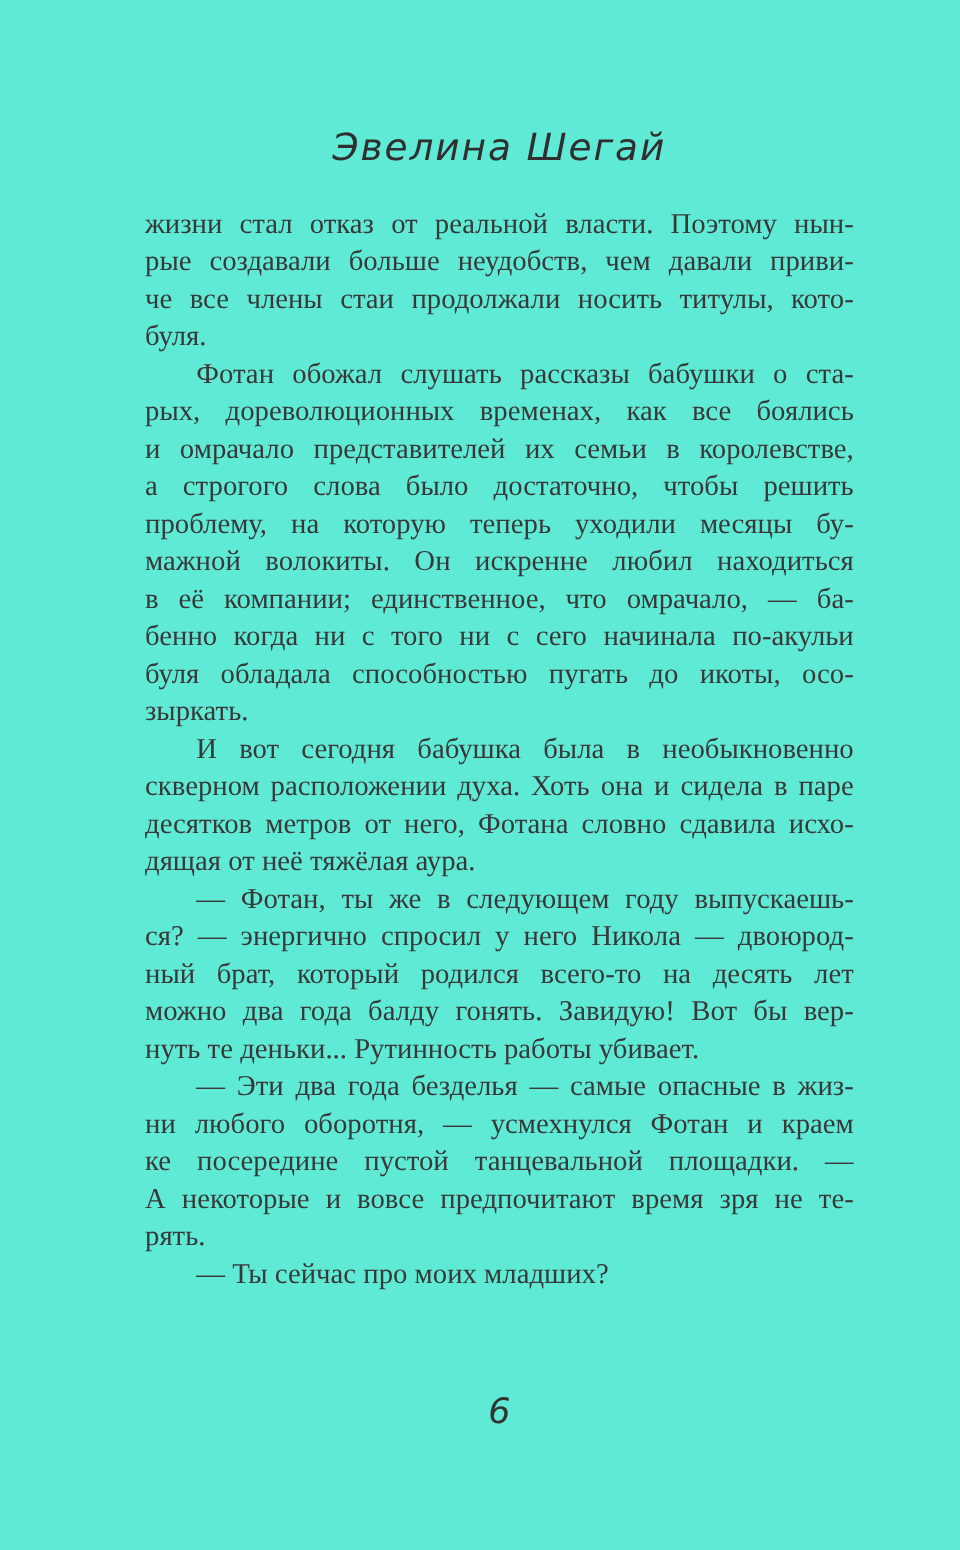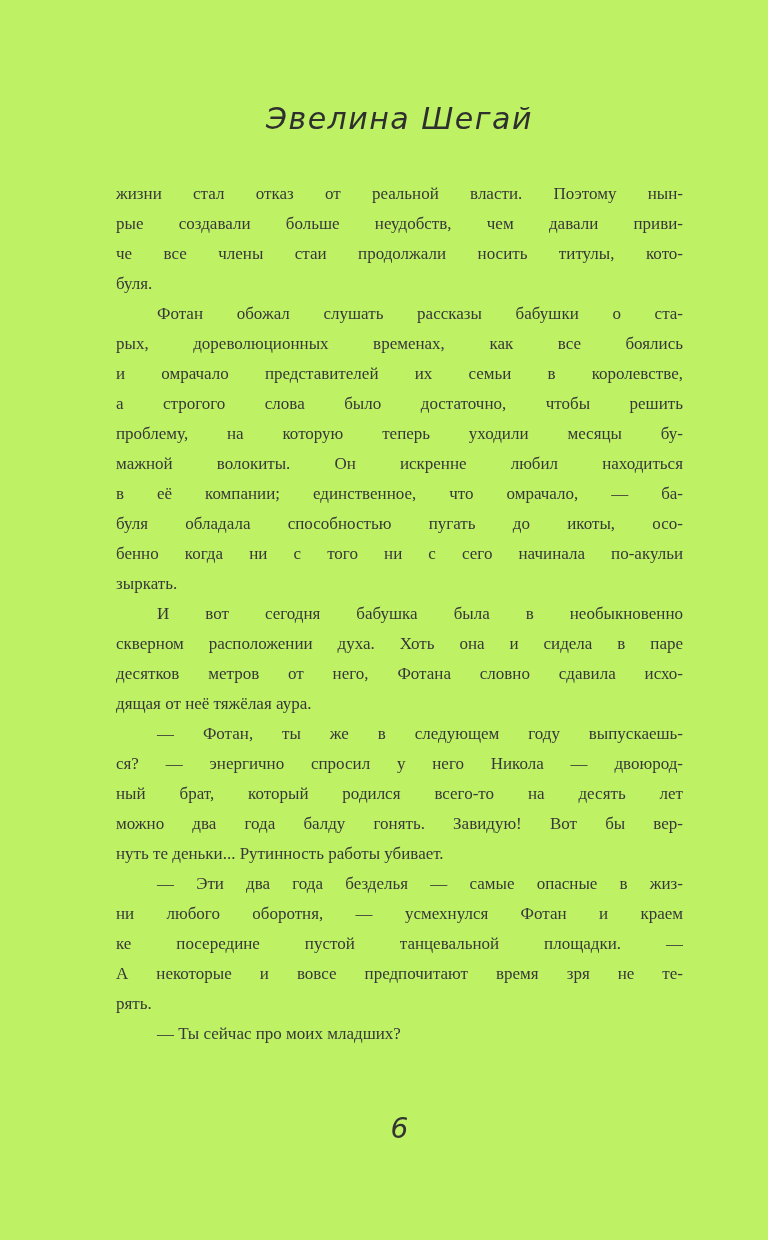--- a/index.html
+++ b/index.html
@@ -4,43 +4,43 @@
 <style>
   html, body {
     margin: 0;
     padding: 0;
     background: #ffffff;
   }
   .page {
     position: relative;
     width: 768px;
     height: 1240px;
-    background: #bef264;
+    background: #5eead4;
     overflow: hidden;
     font-family: "Liberation Serif", serif;
   }
   .running-head {
     position: absolute;
     top: 101px;
     left: 116px;
     width: 567px;
     text-align: center;
     font-family: "DejaVu Sans", sans-serif;
     font-style: italic;
     font-weight: 400;
     font-size: 30px;
     letter-spacing: 1.5px;
     color: #2f2f2f;
   }
   .text-block {
     position: absolute;
-    top: 179px;
+    top: 164px;
     left: 116px;
     width: 567px;
-    font-size: 17px;
+    font-size: 23px;
     line-height: 30px;
     color: #383838;
   }
   .par { margin: 0; }
   .line {
     height: 30px;
     overflow: hidden;
     text-align: justify;
     text-align-last: justify;
     white-space: nowrap;
@@ -77,22 +77,22 @@
         <div class="line end">буля.</div>
       </div>
       <div class="par indent">
         <div class="line">Фотан обожал слушать рассказы бабушки о ста-</div>
         <div class="line">рых, дореволюционных временах, как все боялись</div>
         <div class="line">и омрачало представителей их семьи в королевстве,</div>
         <div class="line">а строгого слова было достаточно, чтобы решить</div>
         <div class="line">проблему, на которую теперь уходили месяцы бу-</div>
         <div class="line">мажной волокиты. Он искренне любил находиться</div>
         <div class="line">в её компании; единственное, что омрачало, — ба-</div>
+        <div class="line">бенно когда ни с того ни с сего начинала по-акульи</div>
         <div class="line">буля обладала способностью пугать до икоты, осо-</div>
-        <div class="line">бенно когда ни с того ни с сего начинала по-акульи</div>
         <div class="line end">зыркать.</div>
       </div>
       <div class="par indent">
         <div class="line">И вот сегодня бабушка была в необыкновенно</div>
         <div class="line">скверном расположении духа. Хоть она и сидела в паре</div>
         <div class="line">десятков метров от него, Фотана словно сдавила исхо-</div>
         <div class="line end">дящая от неё тяжёлая аура.</div>
       </div>
       <div class="par indent">
         <div class="line">— Фотан, ты же в следующем году выпускаешь-</div>

